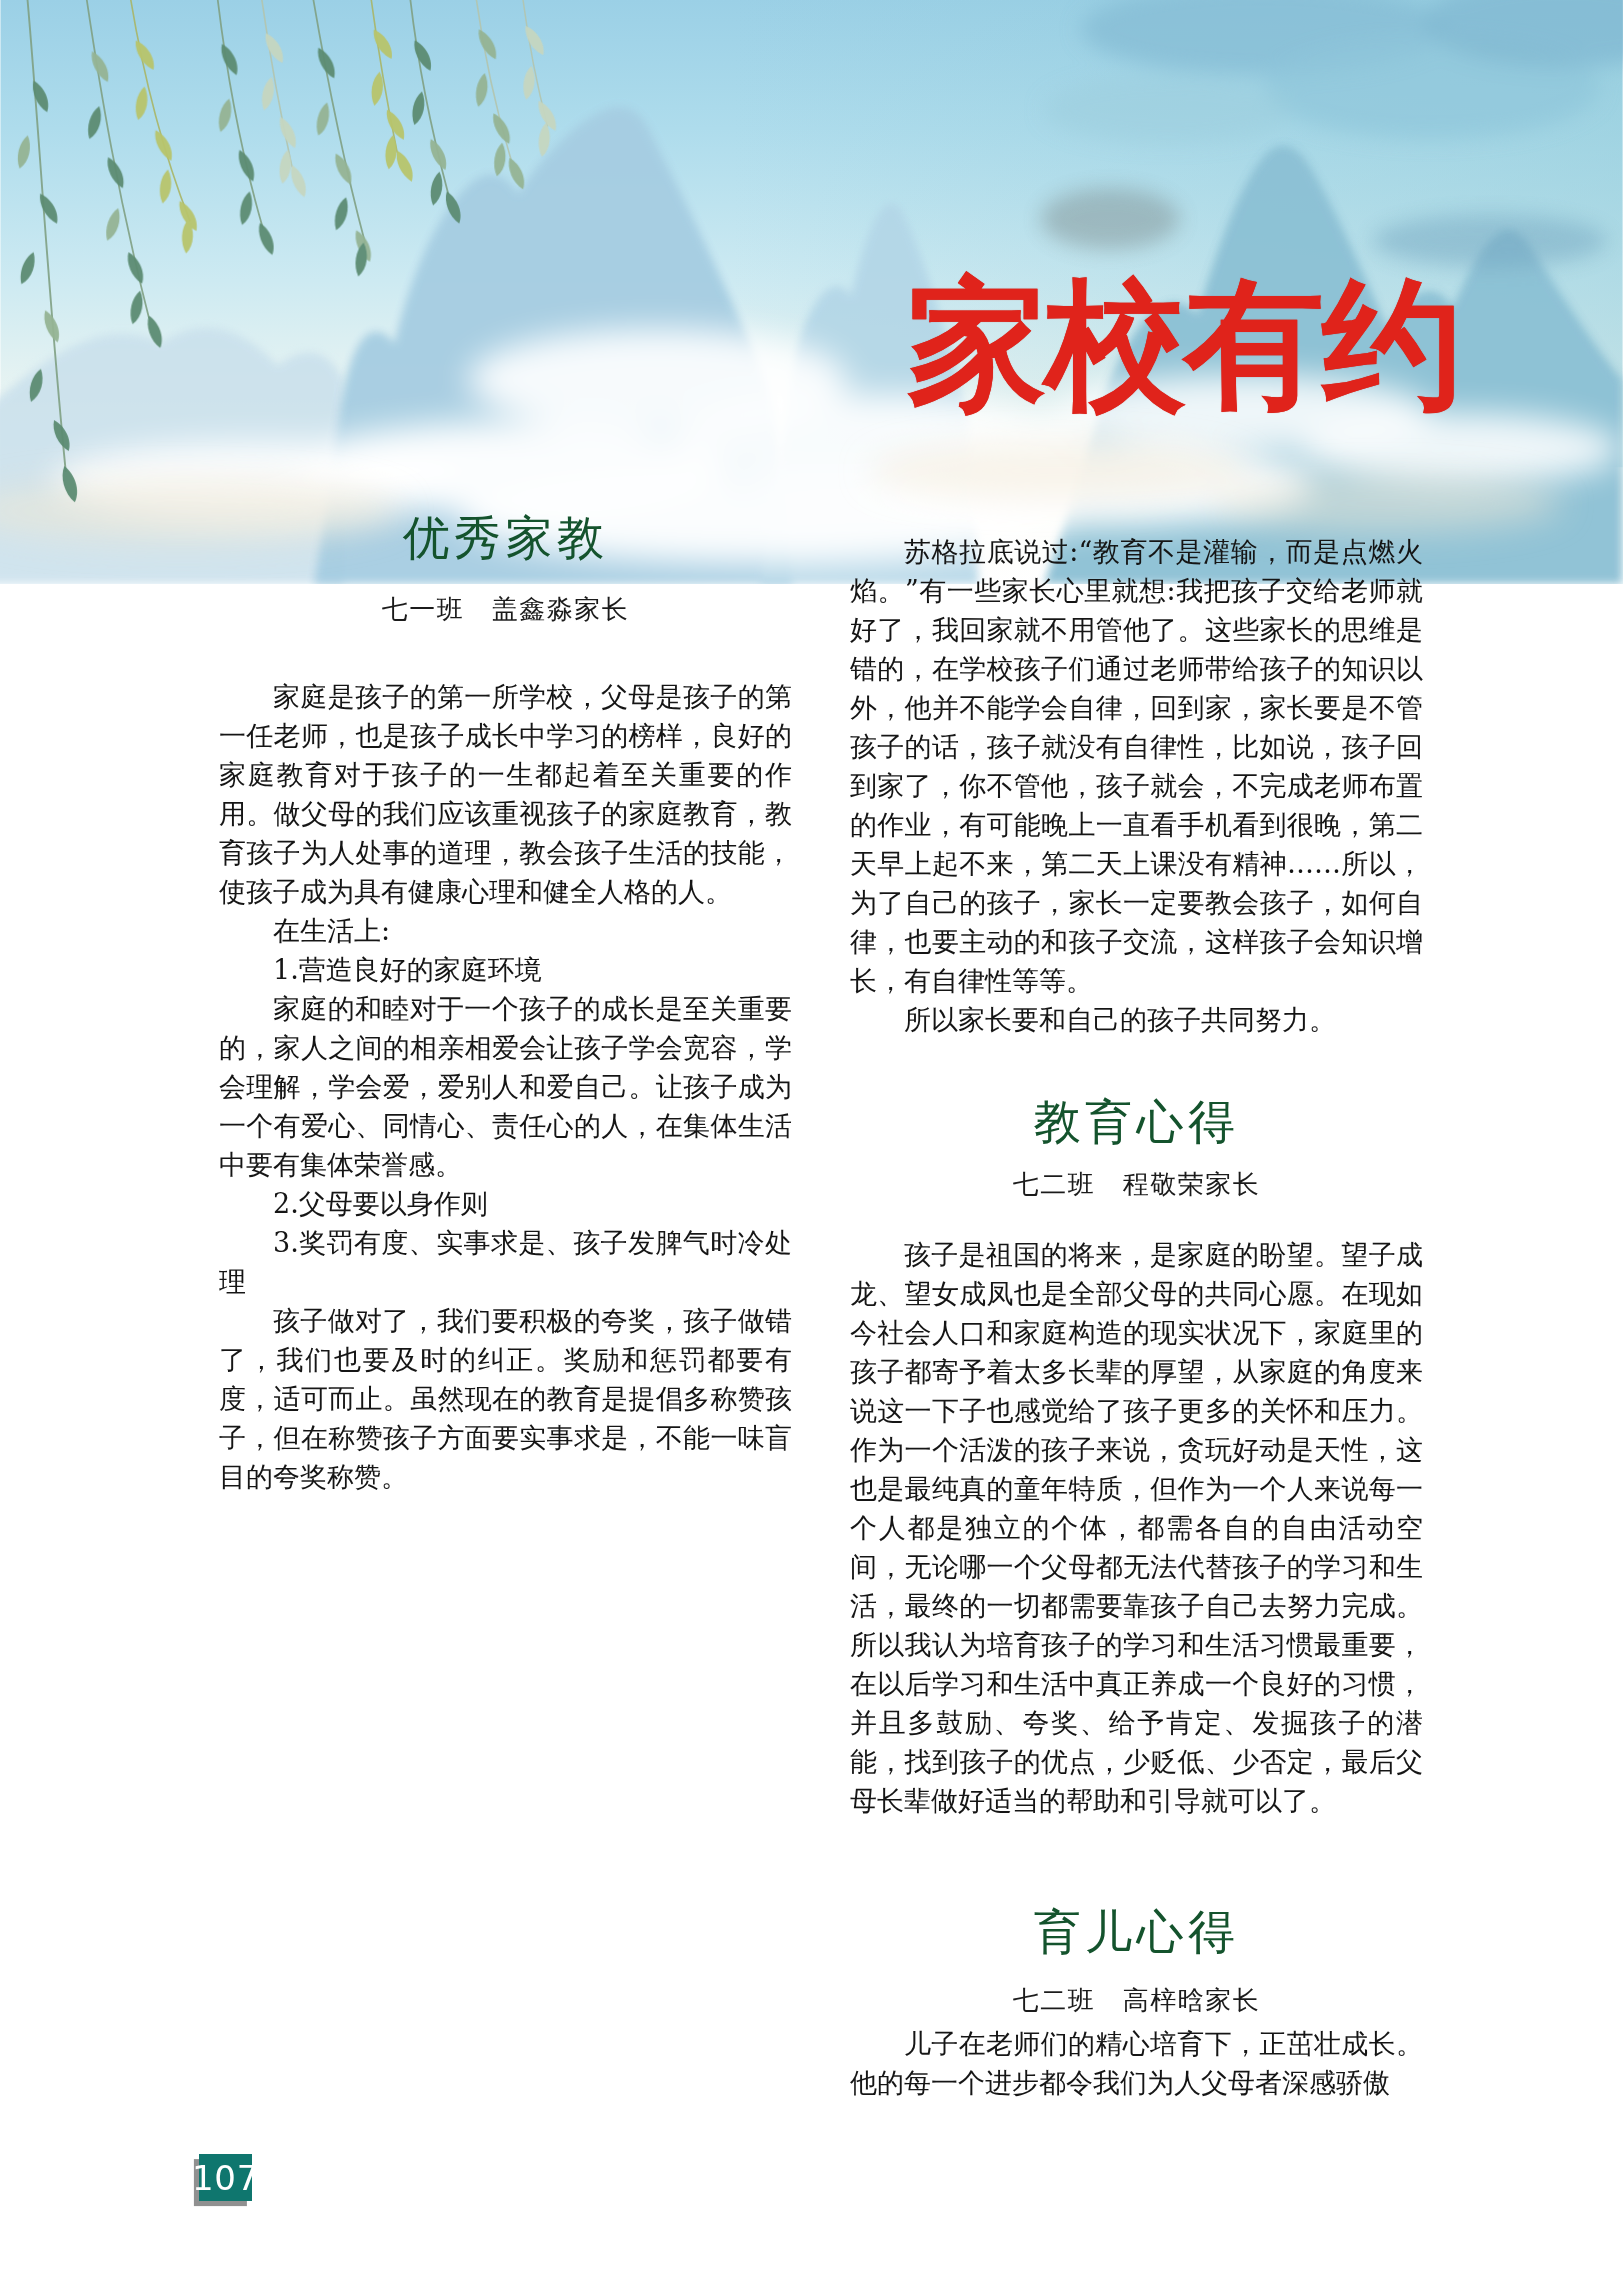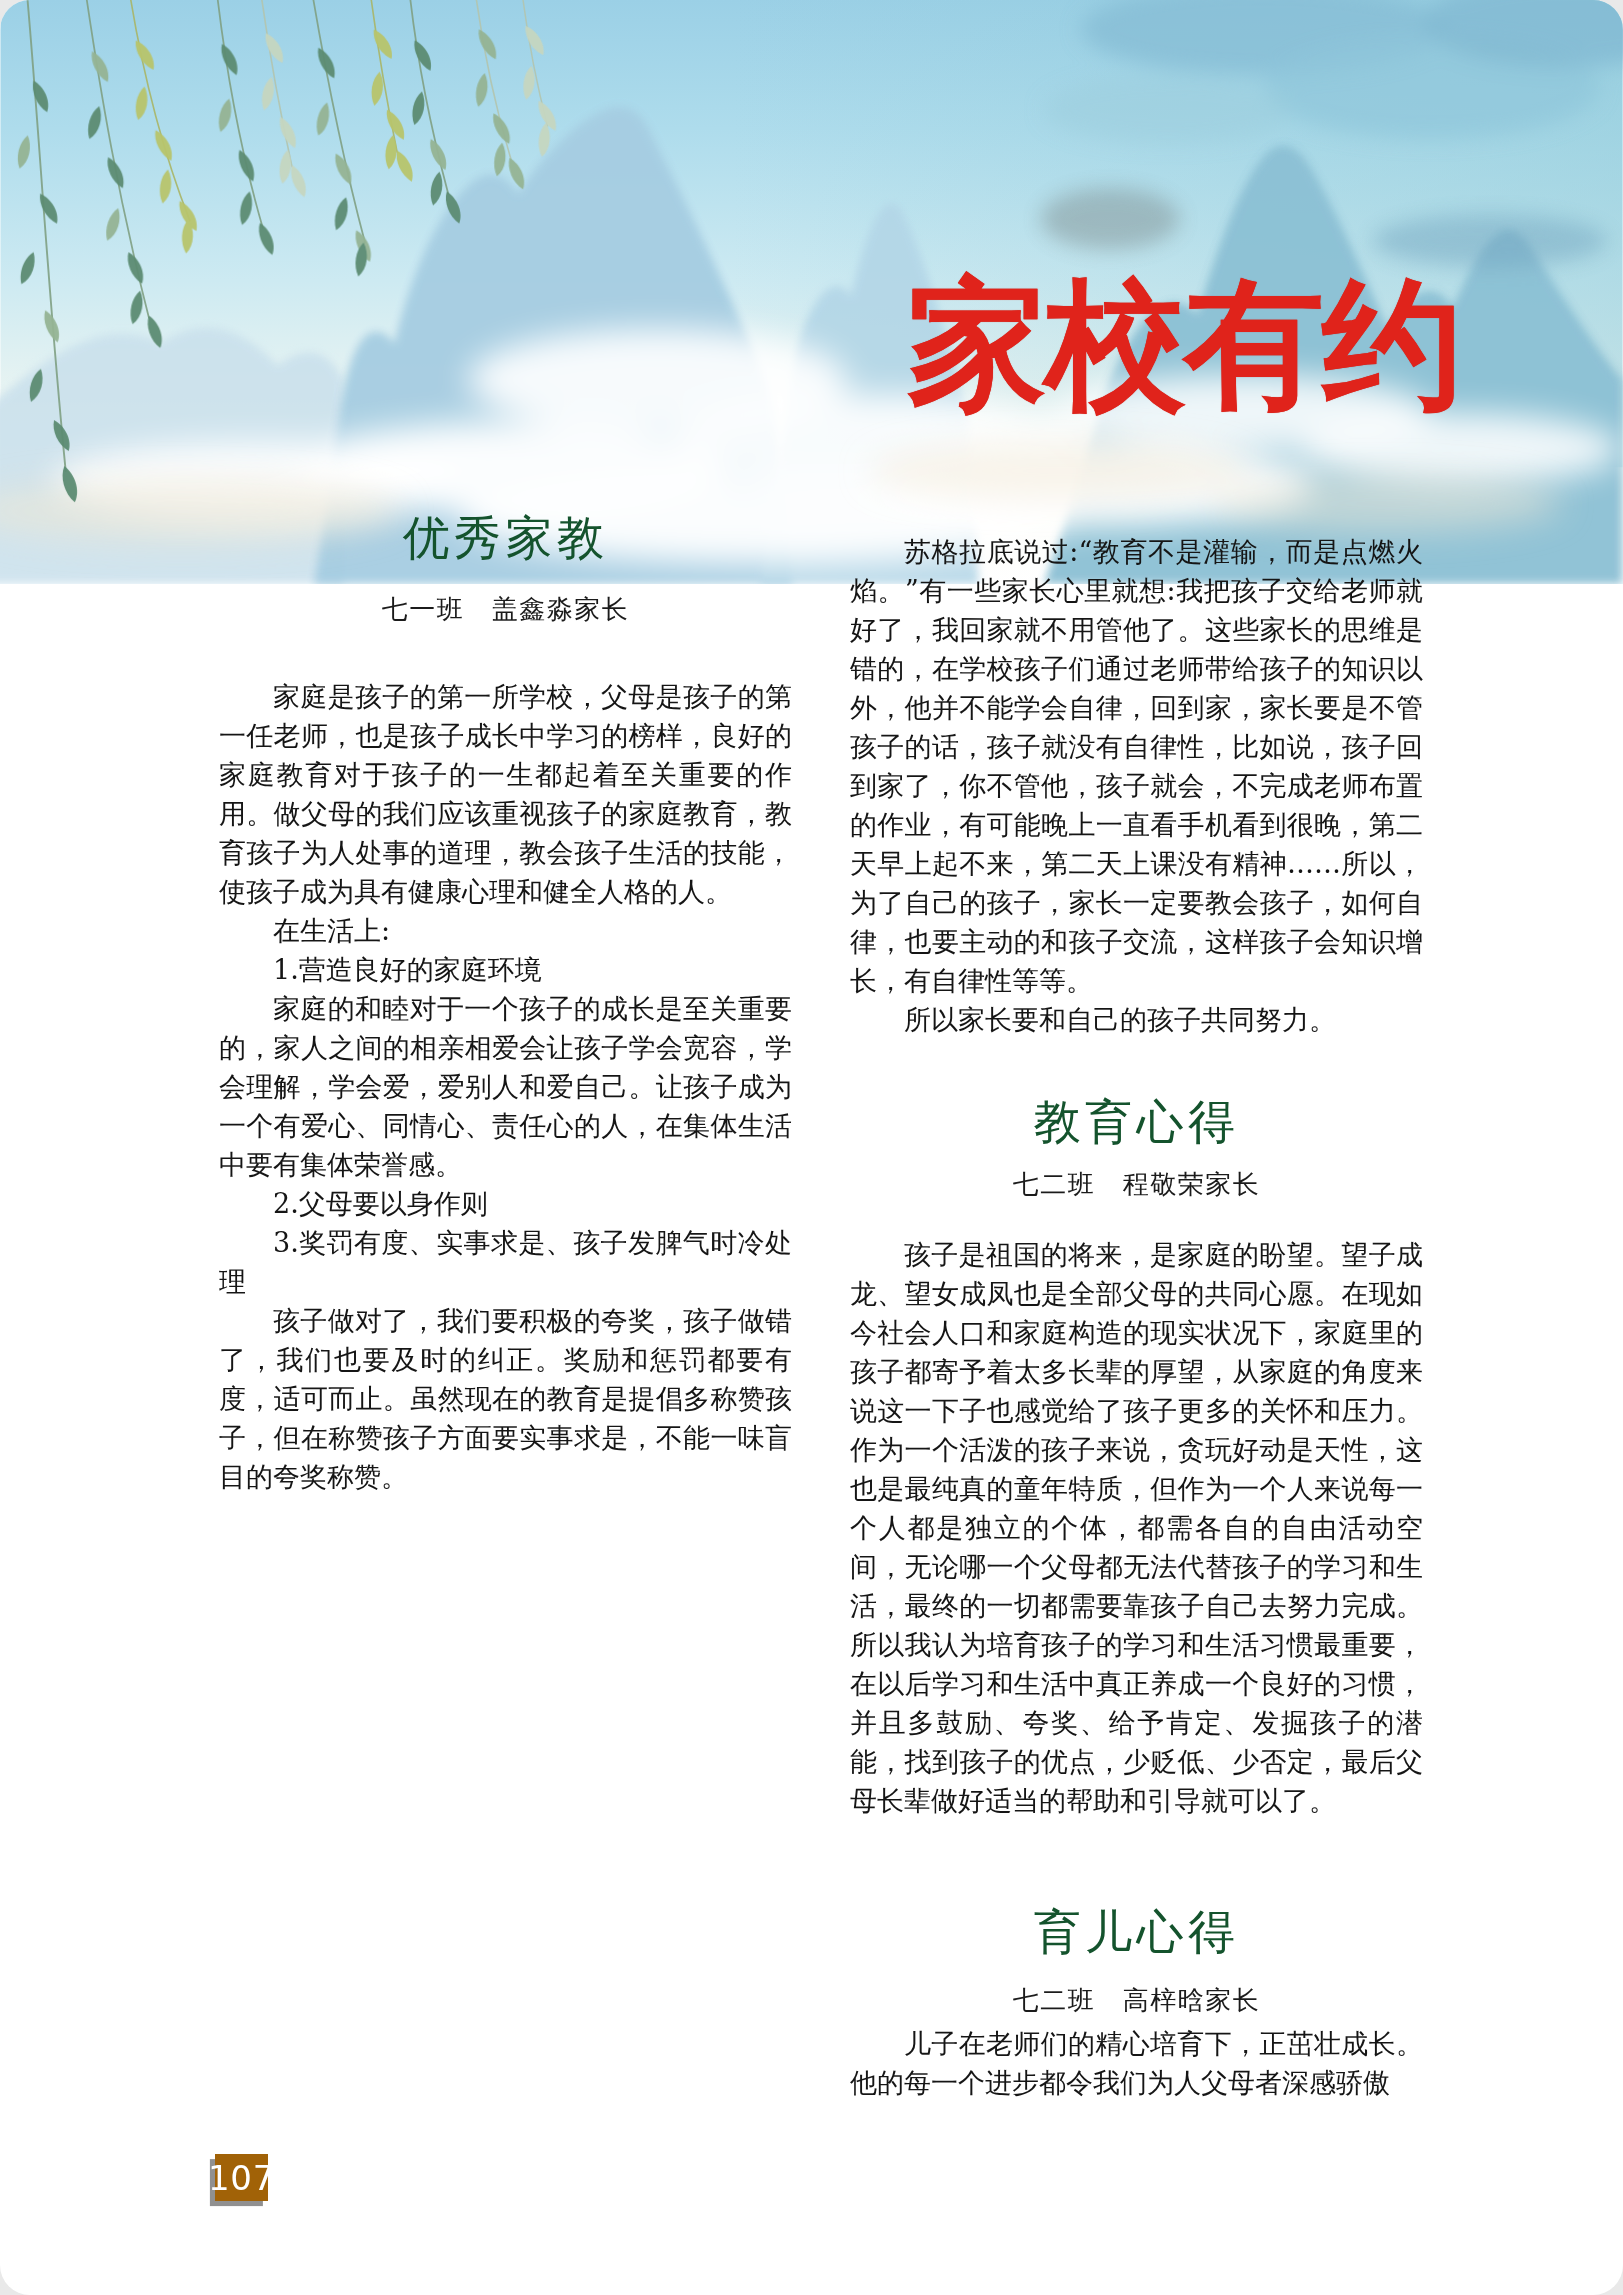--- a/index.html
+++ b/index.html
@@ -1,17 +1,17 @@
 <!DOCTYPE html>
 <html style="font-size:11.7px"><head>
 <meta charset="utf-8">
 <style>
   html,body{margin:0;padding:0;}
   body{background:#e9e9e9;font-family:"DejaVu Serif","Liberation Serif",serif;}
-  .page{position:relative;width:1623px;height:2295px;background:#ffffff;overflow:hidden;margin:0 auto;border-radius:30px;}
+  .page{position:relative;width:1623px;height:2295px;background:#ffffff;overflow:hidden;margin:0 auto;}
 
   
   .header-art{position:absolute;left:0;top:0;width:1623px;height:584px;}
   .header-art svg{position:absolute;left:0;top:0;}
   .willow-wrap{position:absolute;left:0;top:0;width:584px;height:526px;}
 
   
   .main-title{
     position:absolute;left:907px;top:272px;width:577px;height:153px;
     font-family:"DejaVu Sans","Liberation Sans",sans-serif;
@@ -49,24 +49,24 @@
   #article-right-2 .byline{margin-top:5.8px;}
   #article-right-2 .body{margin-top:35px;}
 
   #article-right-3{left:850px;top:1885px;}
   #article-right-3 .byline{margin-top:22px;}
   #article-right-3 .body{margin-top:8px;}
 
   
   .page-number{
     position:absolute;left:199px;top:2154px;width:53px;height:47px;
-    background:#a16207;box-shadow:-5.1px 5.1px 0 rgba(125,125,125,.85);
+    background:#0f766e;box-shadow:-5.1px 5.1px 0 rgba(125,125,125,.85);
     display:flex;align-items:center;justify-content:center;
     color:#ffffff;font-family:"DejaVu Sans","Liberation Sans",sans-serif;
-    font-size:34px;font-weight:400;letter-spacing:0.7px;margin-left:16px;
+    font-size:34px;font-weight:400;letter-spacing:0.7px;
   }
 </style>
 </head>
 <body>
 
 <div class="page">
 
   <div class="header-art">
     <svg width="1623" height="584" viewBox="0 0 2222 800">
       <defs>

